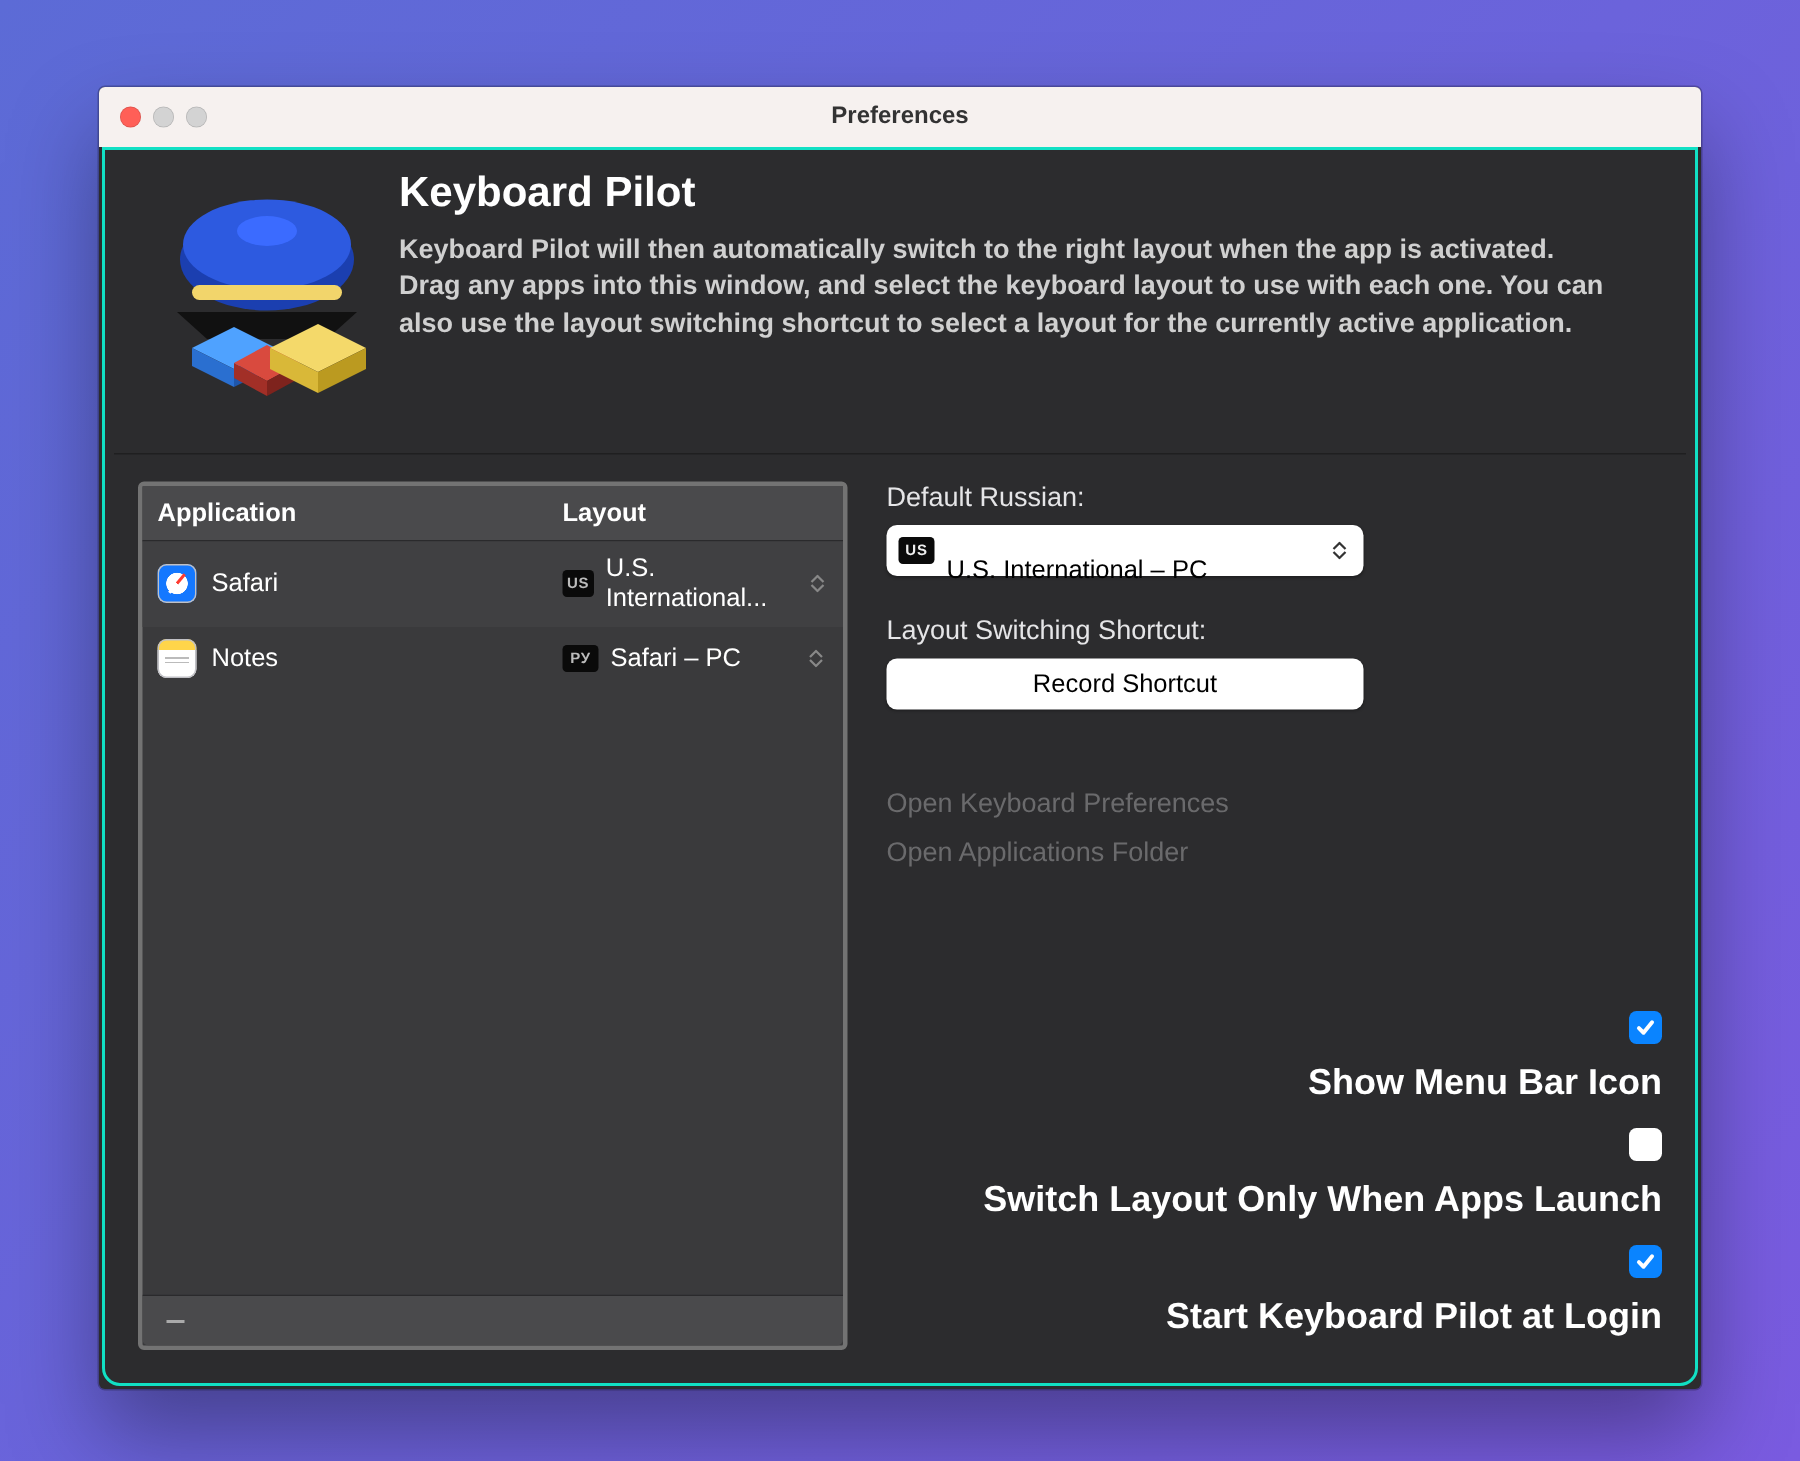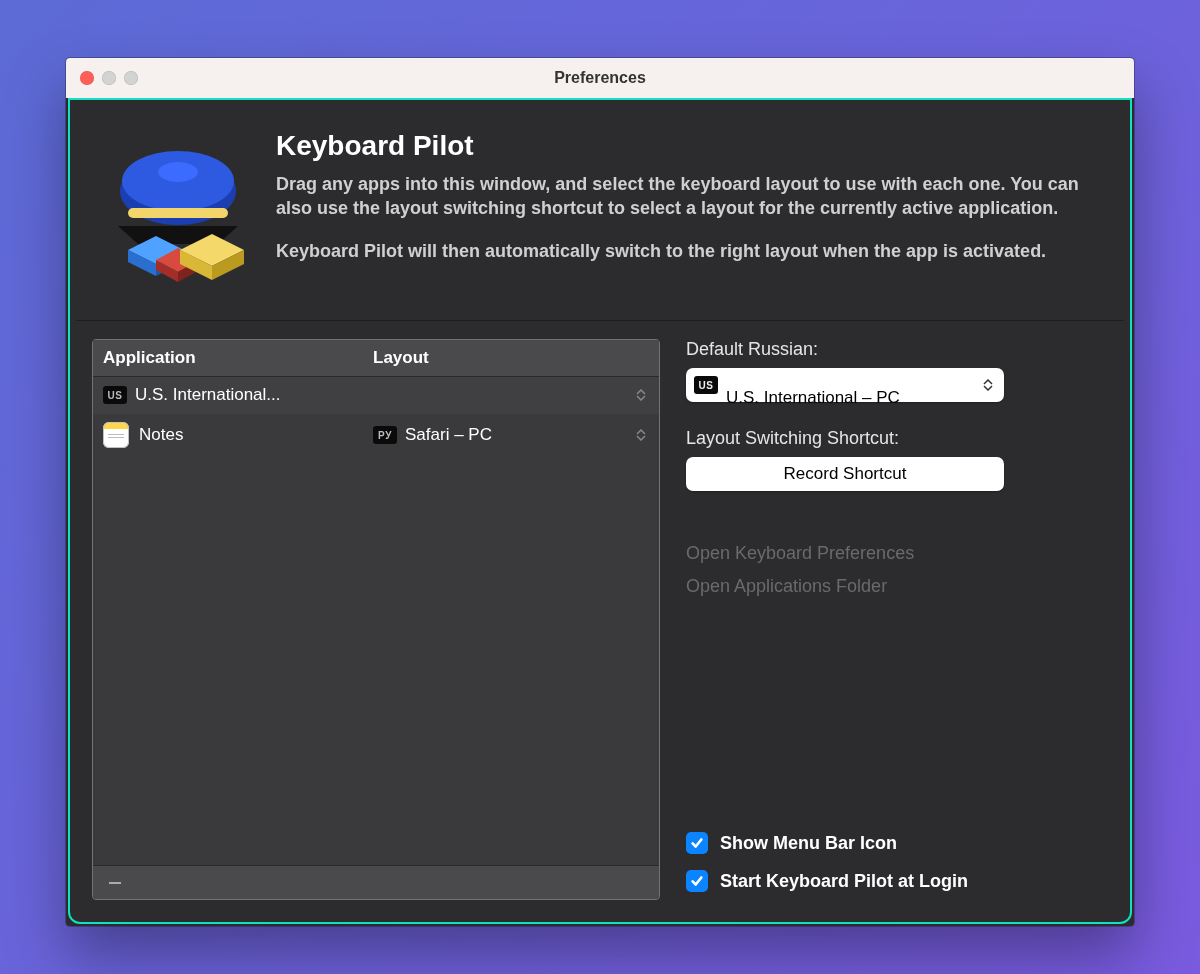--- a/index.html
+++ b/index.html
@@ -71,22 +71,22 @@
     border-top: 2px solid var(--outline);
     margin: 2px;
     margin-top: 0;
     border-radius: 0 0 12px 12px;
     display: flex;
     flex-direction: column;
   }
   
   .header {
     display: flex;
-    gap: 18px;
-    padding: 26px 28px 34px 28px;
+    gap: 8px;
+    padding: 8px 28px 34px 28px;
   }
   .app-icon {
     width: 160px; height: 160px;
     flex: 0 0 160px;
   }
   .header-text { flex: 1; color: var(--text); }
   .app-title {
     font-size: 28px;
     font-weight: 700;
     margin: 4px 0 10px 0;
@@ -104,25 +104,25 @@
     margin: 0 6px;
   }
   
   .main {
     flex: 1;
     display: flex;
     gap: 26px;
     padding: 18px 22px 22px 22px;
   }
   .apps-panel {
-    width: 568px;
+    width: 473px;
     display: flex;
     flex-direction: column;
     background: var(--panel-dark);
-    border: 1px solid #737373;
+    border: 3px solid #737373;
     border-radius: 4px;
   }
   .apps-header, .apps-row {
     display: flex;
     align-items: center;
     padding: 8px 10px;
   }
   .apps-header {
     color: var(--text);
     font-weight: 600;
@@ -193,21 +193,21 @@
   .popup .stepper{ color:#333; margin-left:auto;}
   .popup.btn { justify-content:center; font-size:17px; }
   .section { margin-bottom: 26px; }
   .link-btn {
     color: var(--text-faint);
     font-size:18px;
     padding: 6px 0;
     cursor: pointer;
   }
   .checks { margin-top:auto; margin-bottom: 8px; display:flex; flex-direction:column; gap:16px;}
-  .check-row { display:flex; align-items:center; gap:12px; font-size:18px; font-weight:600;}
+  .check-row { display:flex; align-items:flex-end; gap:12px; font-size:24px; font-weight:600;flex-direction:column;}
   .checkbox {
     width:22px; height:22px; border-radius:5px;
     display:flex; align-items:center; justify-content:center;
     background:#fff;
   }
   .checkbox.checked { background: var(--blue); }
   .checkbox.checked svg { stroke:#fff; }
   .checkbox svg{ width:14px; height:14px; stroke-width:3; fill:none; }
 </style>
 </head>
@@ -247,37 +247,41 @@
           </g>
           <g transform="translate(82,108)">
             <path d="M0 16 L32 0 L64 16 L32 32 Z" fill="#f4d96a"></path>
             <path d="M0 16 L32 32 L32 46 L0 30 Z" fill="#d9b838"></path>
             <path d="M64 16 L32 32 L32 46 L64 30 Z" fill="#bb9a20"></path>
           </g>
         </svg>
       </div>
       <div class="header-text">
         <div class="app-title">Keyboard Pilot</div>
+        <p class="app-desc" style="margin-bottom:0;">Keyboard Pilot will then automatically switch to the right layout when the app is activated.</p>
         <p class="app-desc">Drag any apps into this window, and select the keyboard layout to use with each one. You can also use the layout switching shortcut to select a layout for the currently active application.</p>
-        <p class="app-desc" style="margin-bottom:0;">Keyboard Pilot will then automatically switch to the right layout when the app is activated.</p>
       </div>
     </div>
 
     <div class="divider"></div>
 
     <div class="main">
 
       <div class="apps-panel">
         <div class="apps-header">
           <div class="col-app">Application</div>
           <div class="col-layout">Layout</div>
         </div>
         <div class="apps-body">
 
           <div class="apps-row">
+            <div class="col-app">
+              <span class="app-ico safari"></span>
+              <span>Safari</span>
+            </div>
             <div class="col-layout">
               <span class="flag-badge">US</span>
               <span>U.S. International...</span>
               <span class="stepper">
                 <svg viewBox="0 0 10 6">
                     <path d="M1 5 L5 1 L9 5" stroke="currentColor" fill="none" stroke-width="1.5"></path>
                   </svg>
                 <svg viewBox="0 0 10 6">
                     <path d="M1 1 L5 5 L9 1" stroke="currentColor" fill="none" stroke-width="1.5"></path>
                   </svg>
@@ -346,20 +350,24 @@
         <div class="checks">
           <label class="check-row">
             <span class="checkbox checked">
               <svg viewBox="0 0 16 16">
                   <path d="M3 8.5 L6.5 12 L13 4" stroke-linecap="round" stroke-linejoin="round"></path>
                 </svg>
             </span>
             <span>Show Menu Bar Icon</span>
           </label>
           <label class="check-row">
+            <span class="checkbox"></span>
+            <span>Switch Layout Only When Apps Launch</span>
+          </label>
+          <label class="check-row">
             <span class="checkbox checked">
               <svg viewBox="0 0 16 16">
                   <path d="M3 8.5 L6.5 12 L13 4" stroke-linecap="round" stroke-linejoin="round"></path>
                 </svg>
             </span>
             <span>Start Keyboard Pilot at Login</span>
           </label>
         </div>
 
       </div>

